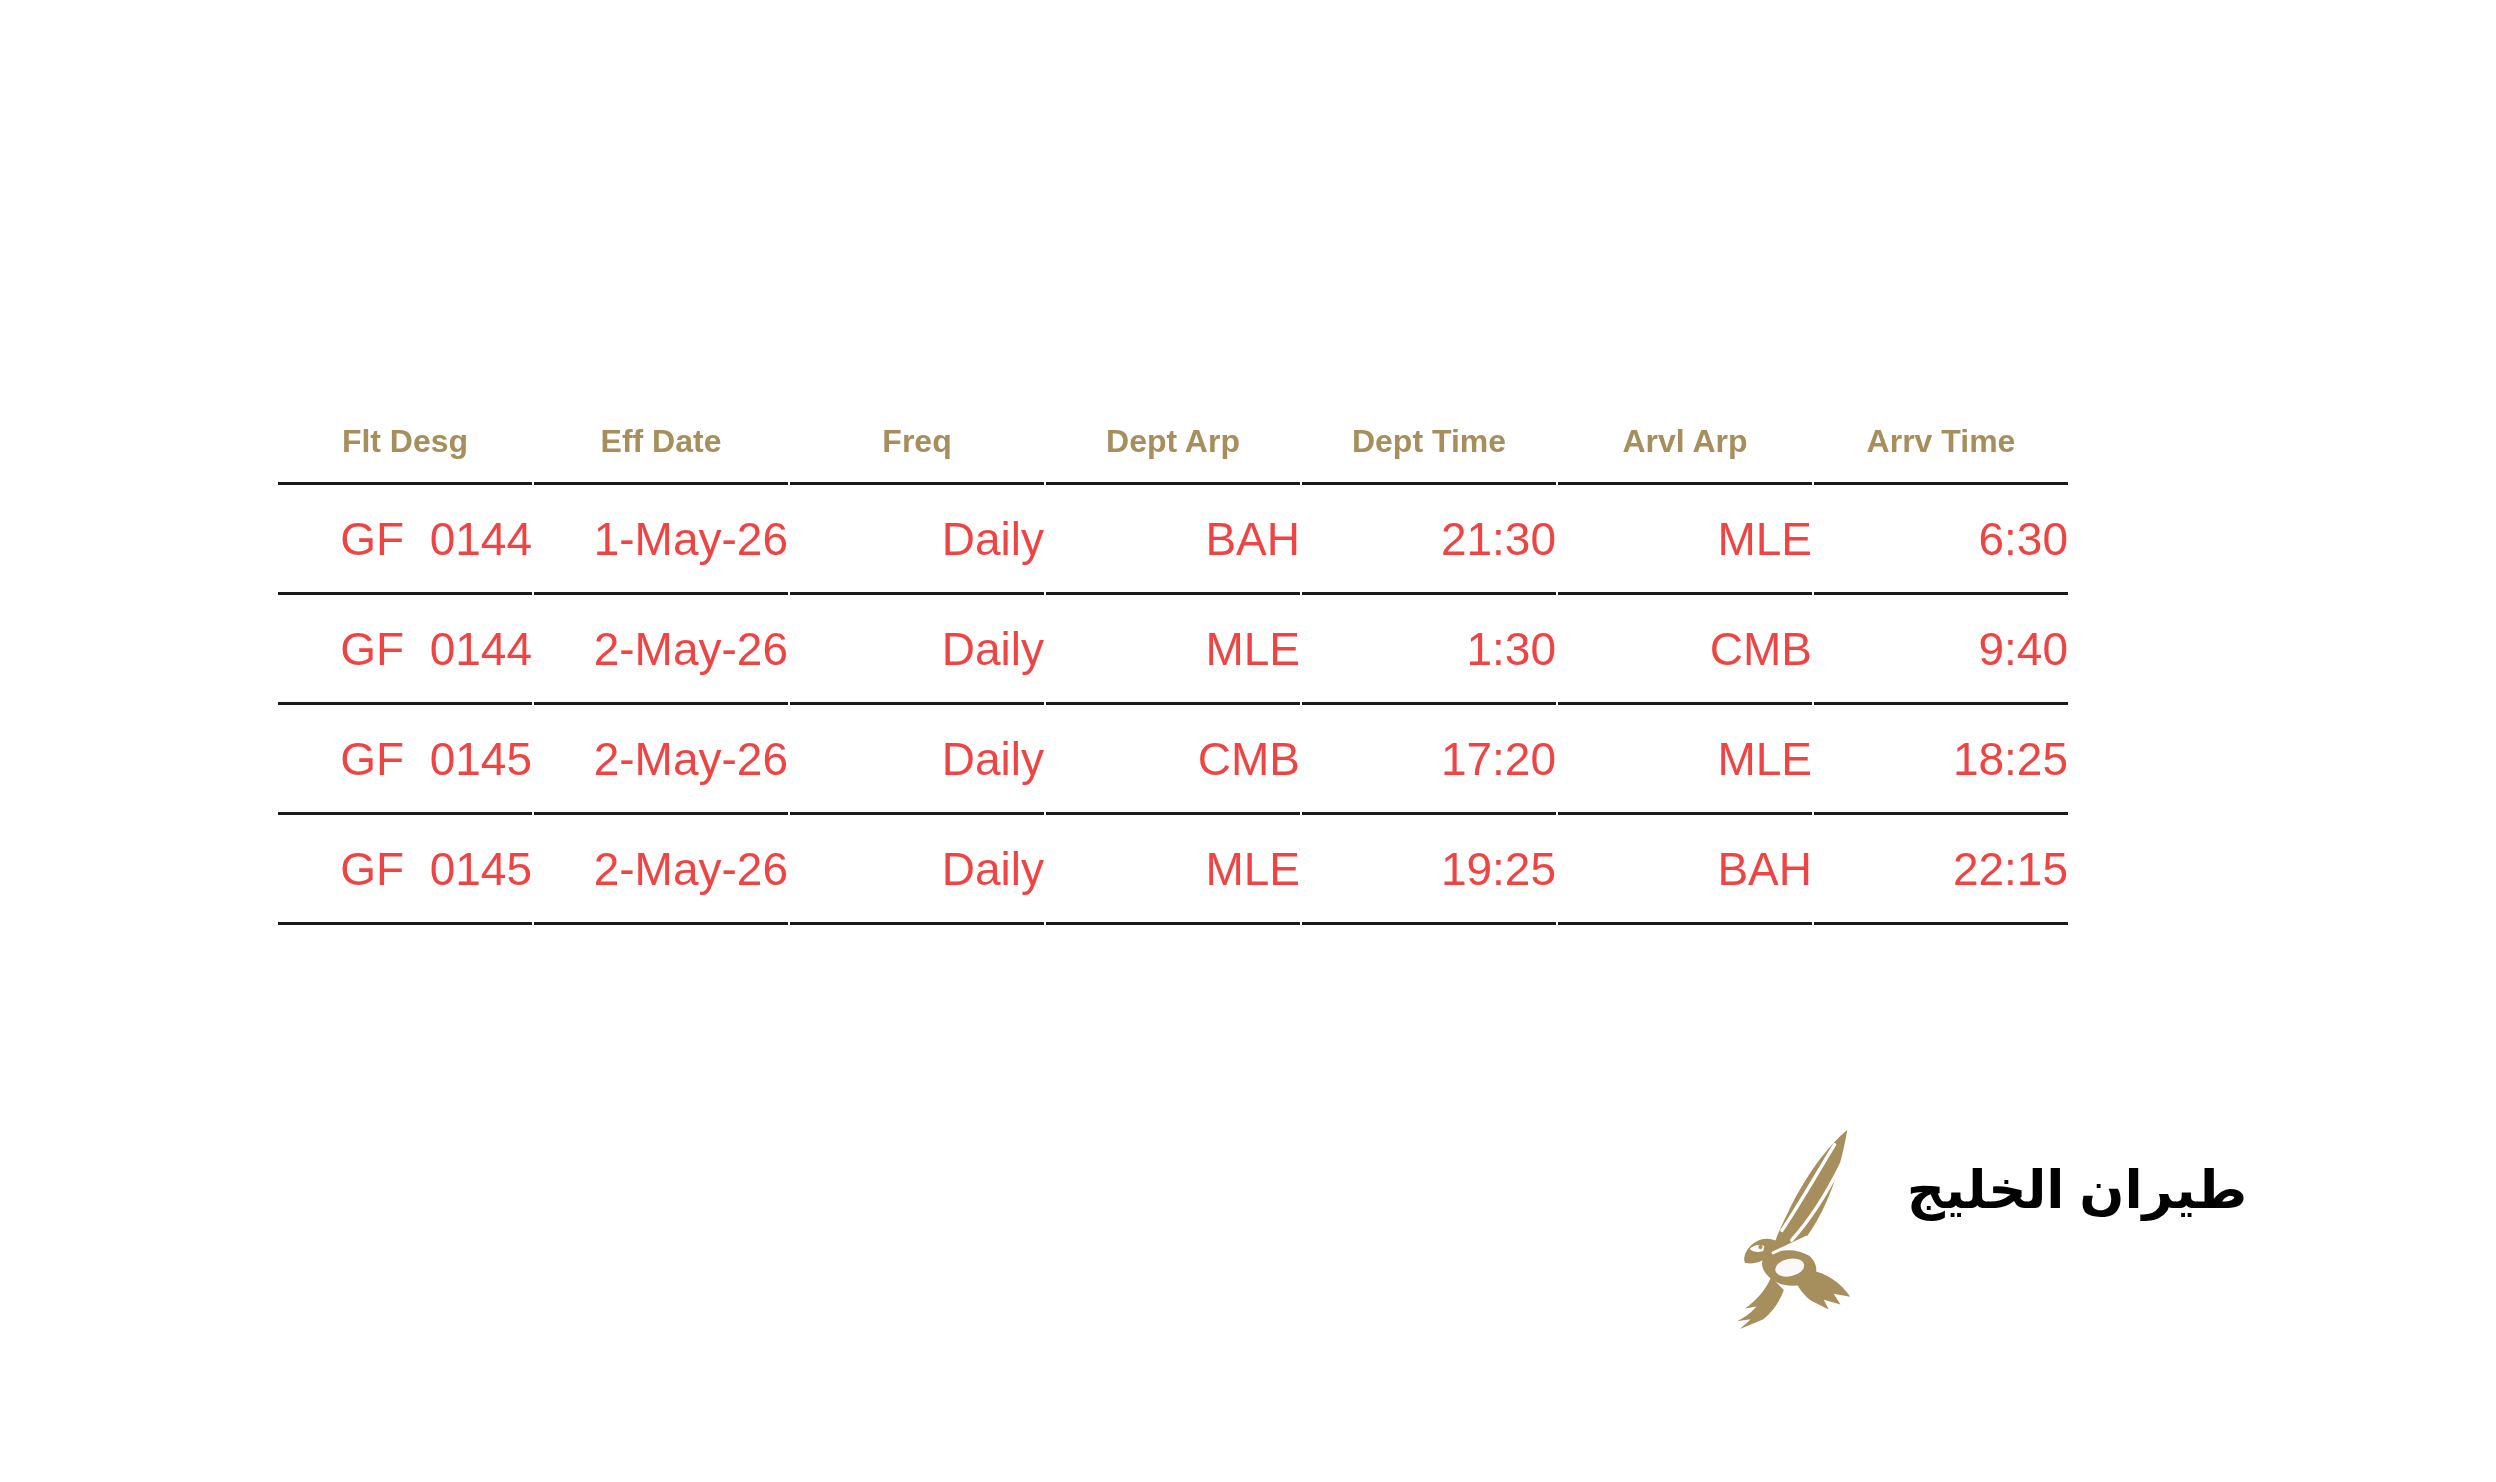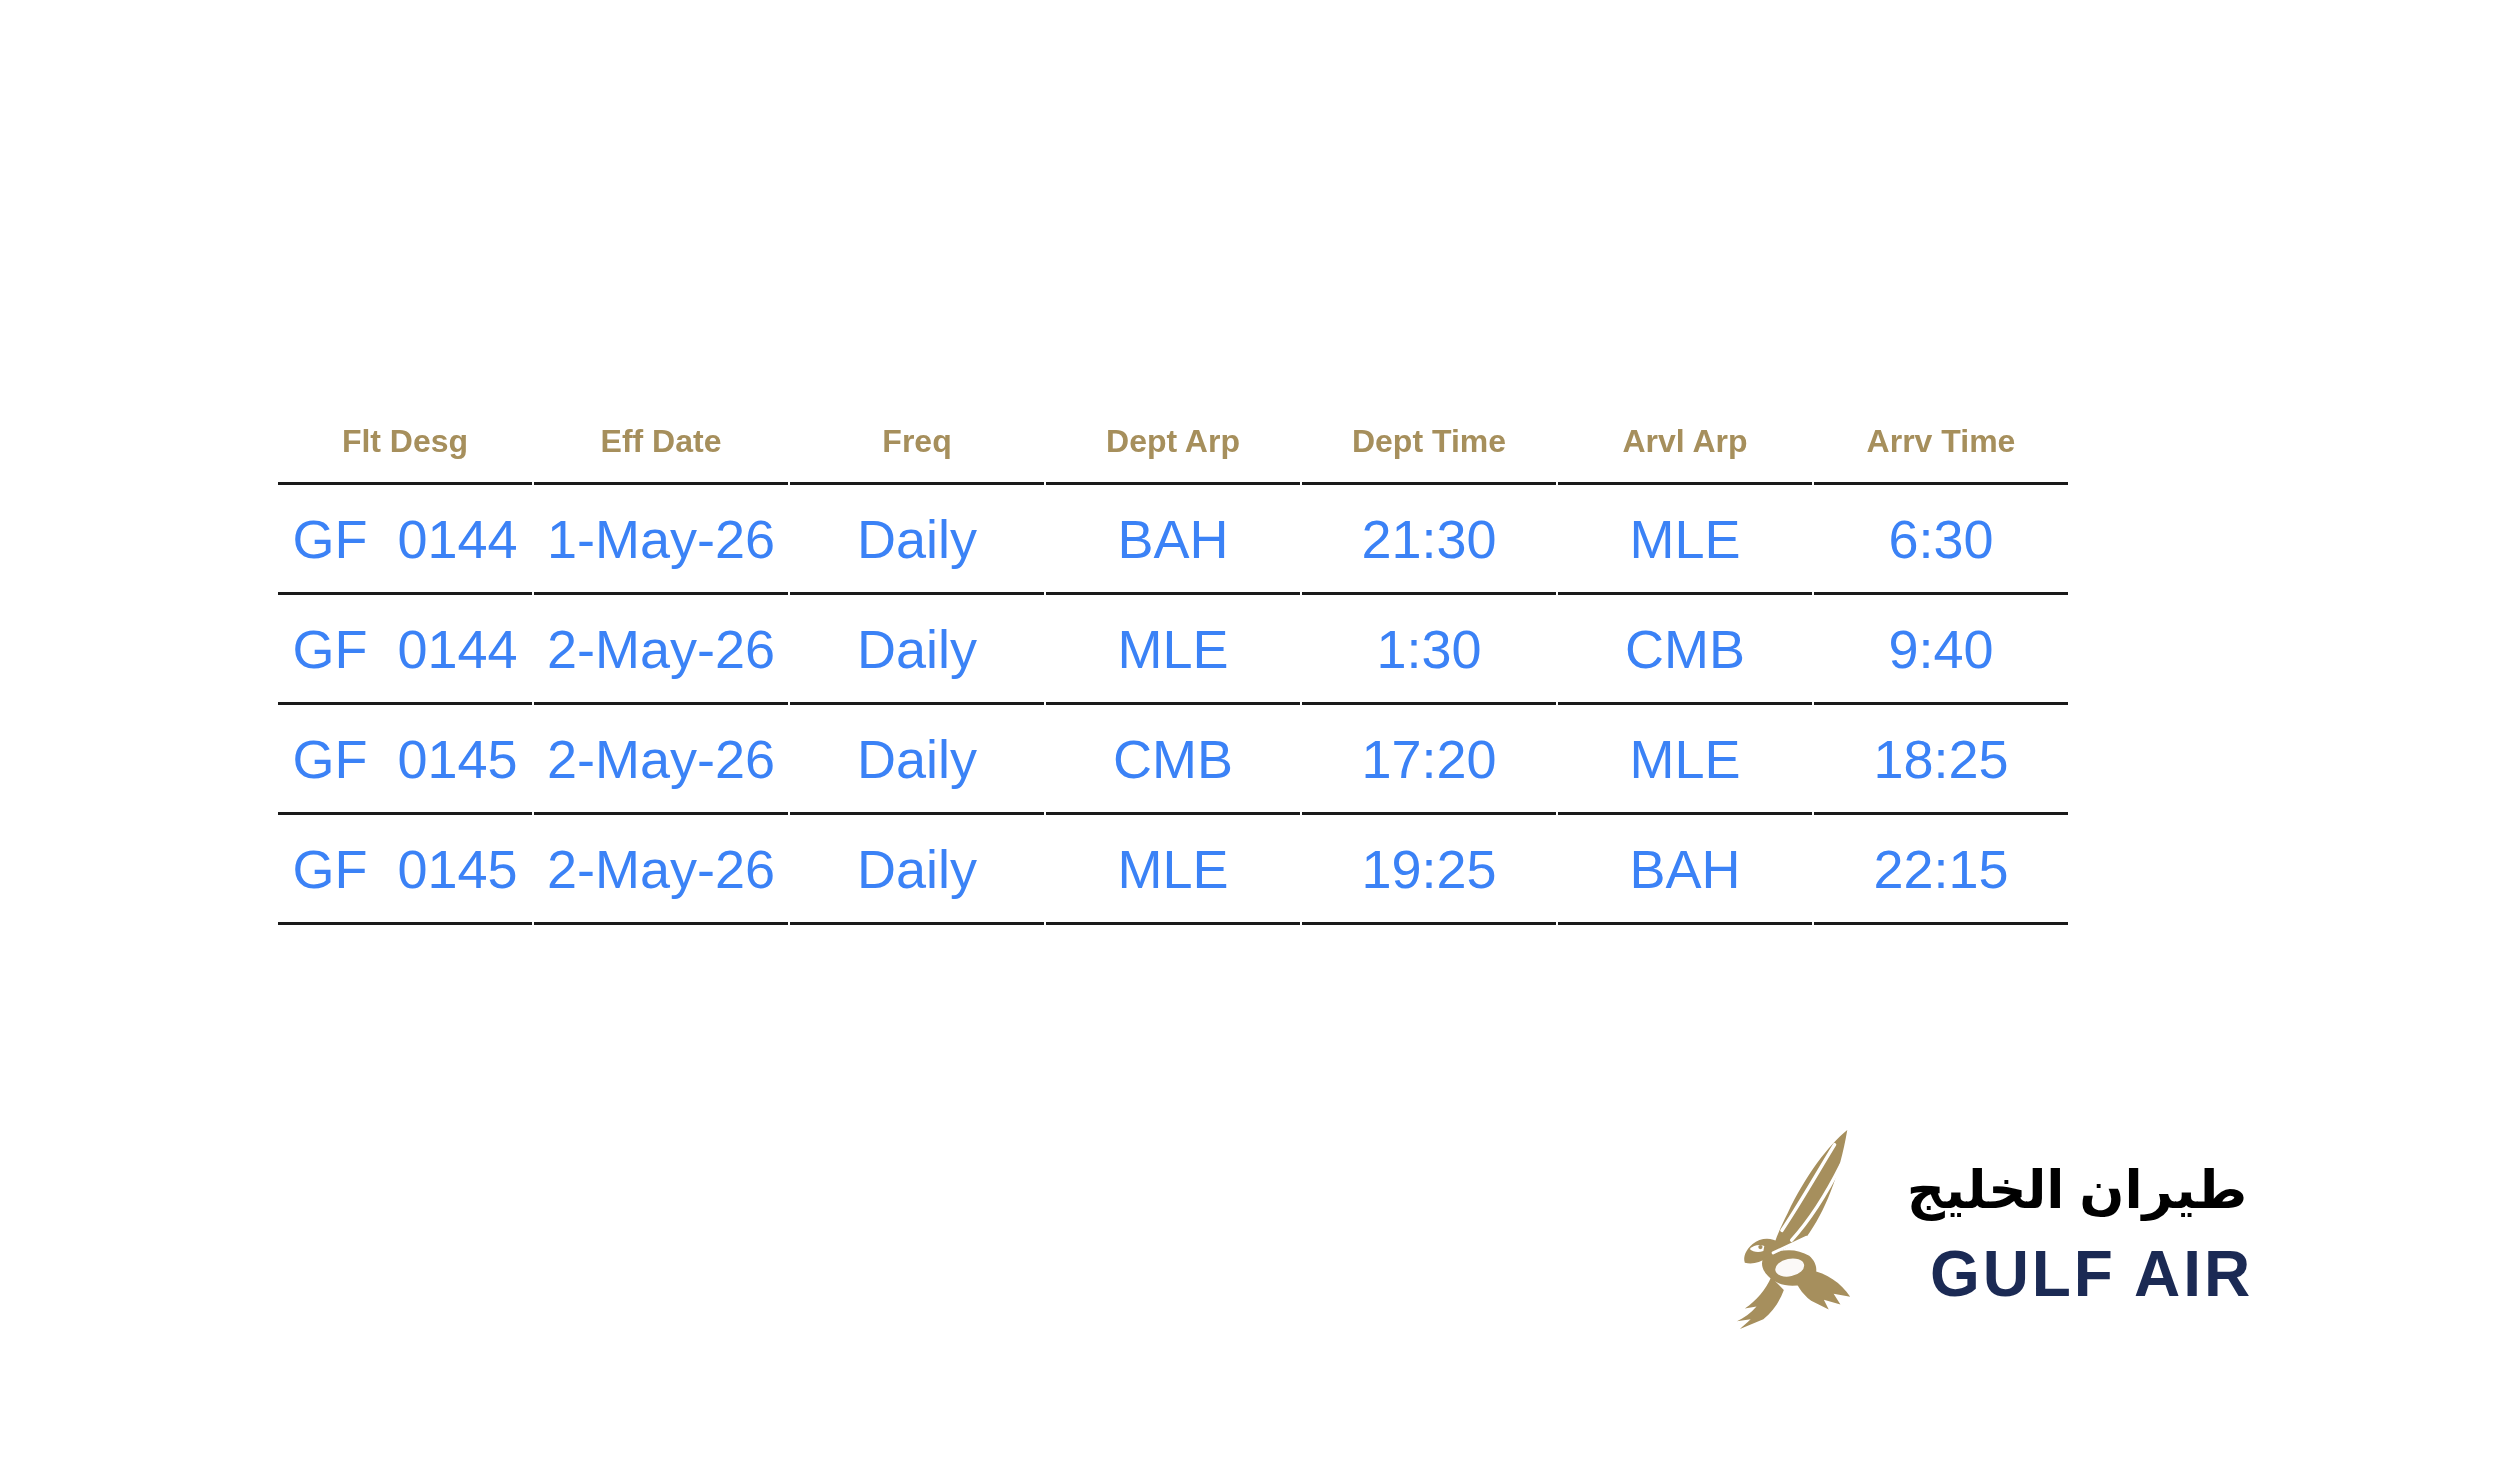--- a/index.html
+++ b/index.html
@@ -47,23 +47,23 @@
     font-size: 32px;
     font-weight: bold;
     color: #A68F5C;
     border-bottom: 3.9px solid #1a1a1a;
     padding: 0;
     white-space: pre;
   }
   .schedule td {
     height: 107px;
     vertical-align: middle;
-    text-align: center;
-    font-size: 54px;
-    color: #3b82f6;
+    text-align: right;
+    font-size: 46px;
+    color: #ef4444;
     border-bottom: 3.9px solid #1a1a1a;
     padding: 0;
     white-space: pre;
   }
 
   
   .logo {
     position: absolute;
     left: 1734px;
     top: 1122px;
@@ -181,17 +181,16 @@
 
           <path d="M31,121 C26,119 20,120 16,124 C19,127 25,128 30,126 Z"></path>
 
           <ellipse cx="57" cy="143" rx="15" ry="9" transform="rotate(-12 57 143)" opacity="0.95"></ellipse>
 
           <circle cx="27" cy="122" r="2.2" fill="#A68F5D"></circle>
         </g>
       </svg>
     </span>
     <div class="arabic-name">طيران الخليج</div>
-    <div class="latin-name">GULF AIR</div>
   </div>
 
 </div>
 
 
 </body></html>

